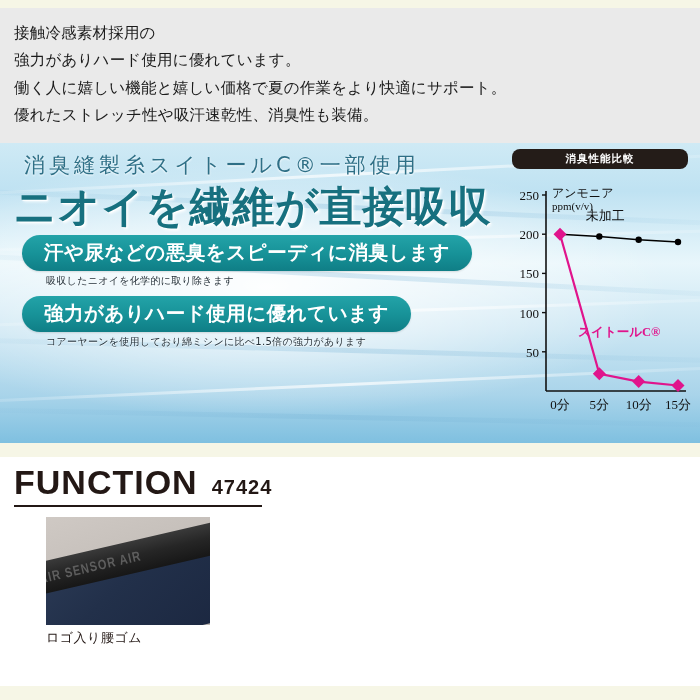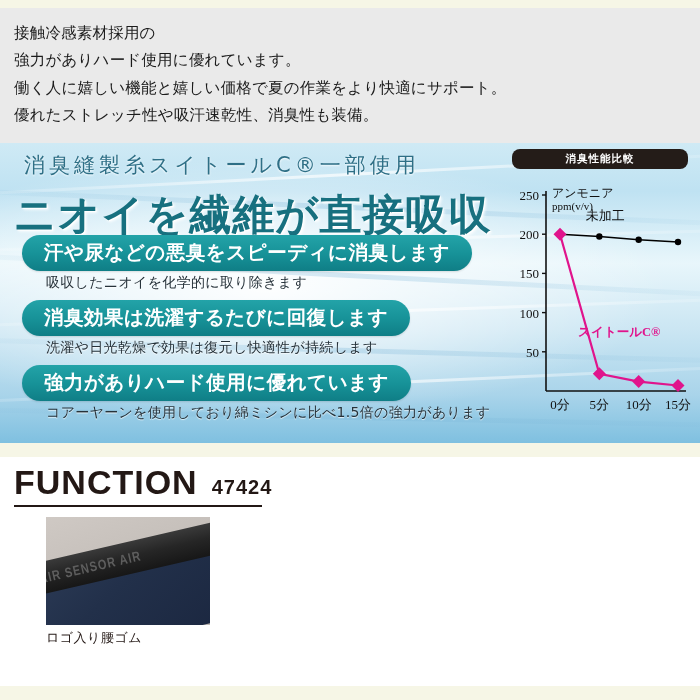--- a/index.html
+++ b/index.html
@@ -49,21 +49,21 @@
 
   .tagline{
     position:absolute;left:24px;top:8px;width:470px;
     text-align:left;
     font-family:"DejaVu Sans","Liberation Sans",sans-serif;
     font-size:21px;letter-spacing:4px;color:#2e6f86;
     text-shadow:0 1px 2px rgba(255,255,255,.95);
     white-space:nowrap;
   }
   .bigtitle{
-    position:absolute;left:10px;top:44px;width:485px;
+    position:absolute;left:10px;top:36px;width:485px;
     text-align:center;
     font-family:"DejaVu Sans","Liberation Sans",sans-serif;
     font-weight:bold;font-size:42px;letter-spacing:1px;
     color:#17707f;
     text-shadow:1px 1px 0 #fff, 2px 2px 3px rgba(255,255,255,.9);
     white-space:nowrap;
   }
 
   .bullets{position:absolute;left:22px;top:92px;width:470px;}
   .bullet{margin-bottom:8px;}
@@ -74,21 +74,21 @@
     padding:4px 22px 5px 22px;
     font-family:"DejaVu Sans","Liberation Sans",sans-serif;
     font-weight:bold;font-size:19.5px;letter-spacing:.5px;
     white-space:nowrap;
     box-shadow:0 1px 2px rgba(0,0,0,.12);
     text-align:center;
   }
   .sub{
     margin:3px 0 0 24px;
     font-family:"DejaVu Sans","Liberation Sans",sans-serif;
-    font-size:14px;color:#26323a;letter-spacing:.3px;
+    font-size:10px;color:#26323a;letter-spacing:.3px;
     text-shadow:0 1px 1px rgba(255,255,255,.8);
     white-space:nowrap;
   }
 
   
   .chart-badge{
     position:absolute;left:12px;top:6px;width:176px;height:20px;
     background:#241c18;border-radius:8px;
     color:#fff;font-family:"DejaVu Sans","Liberation Sans",sans-serif;
     font-size:10.5px;font-weight:bold;letter-spacing:1px;
@@ -177,24 +177,20 @@
     </div>
 
     <div class="hero-left">
       <div class="tagline">消臭縫製糸スイトールC®一部使用</div>
       <div class="bigtitle">ニオイを繊維が直接吸収</div>
 
       <div class="bullets">
         <div class="bullet">
           <div class="pill">汗や尿などの悪臭をスピーディに消臭します</div>
           <div class="sub">吸収したニオイを化学的に取り除きます</div>
-        </div>
-        <div class="bullet">
-          <div class="pill">消臭効果は洗濯するたびに回復します</div>
-          <div class="sub">洗濯や日光乾燥で効果は復元し快適性が持続します</div>
         </div>
         <div class="bullet">
           <div class="pill">強力がありハード使用に優れています</div>
           <div class="sub">コアーヤーンを使用しており綿ミシンに比べ1.5倍の強力があります</div>
         </div>
       </div>
     </div>
 
     <div class="hero-right">
       <div class="chart-badge">消臭性能比較</div>

